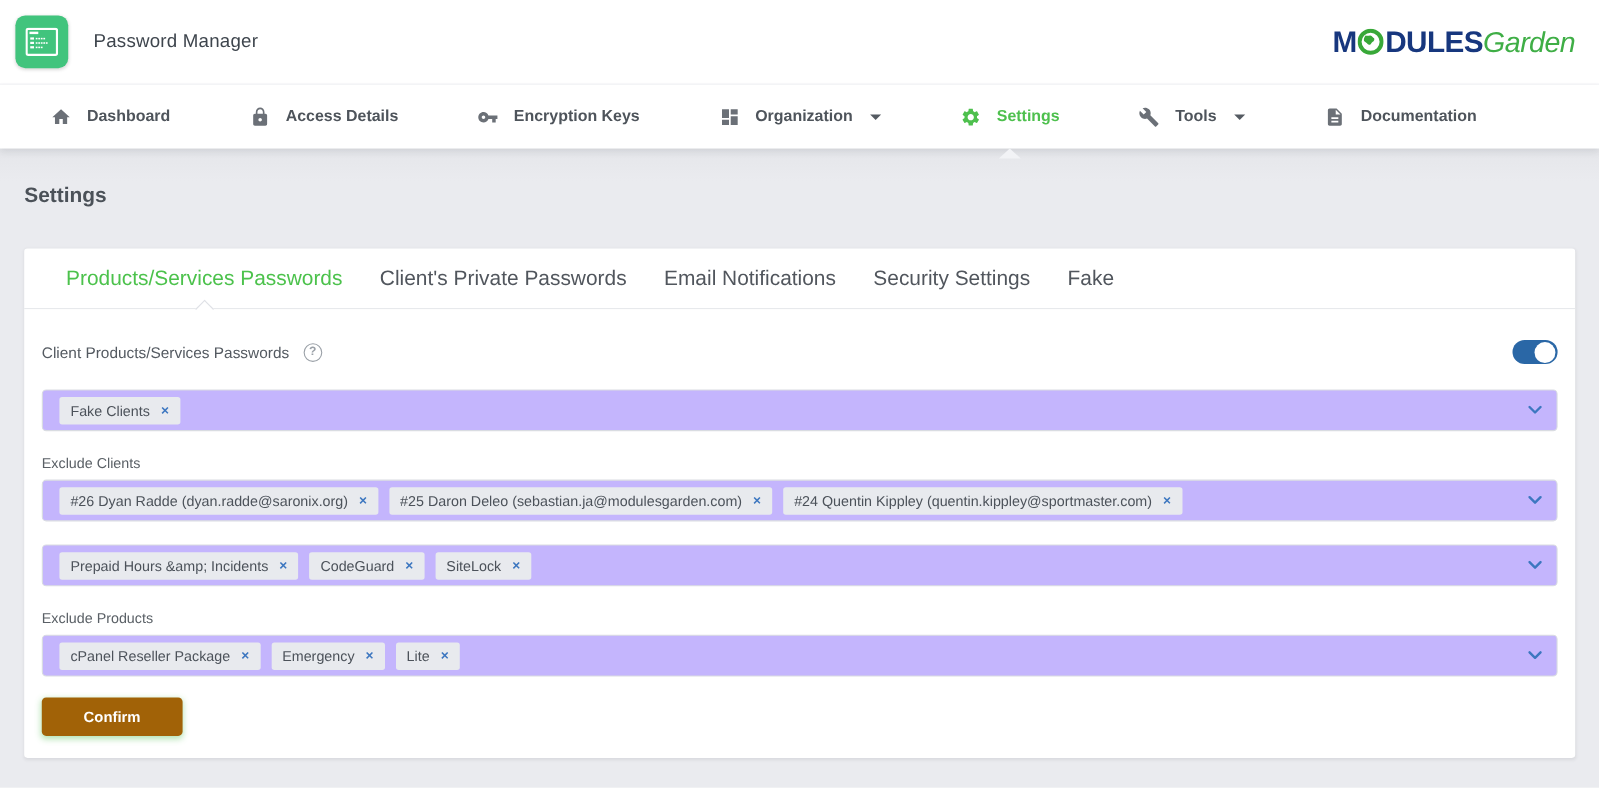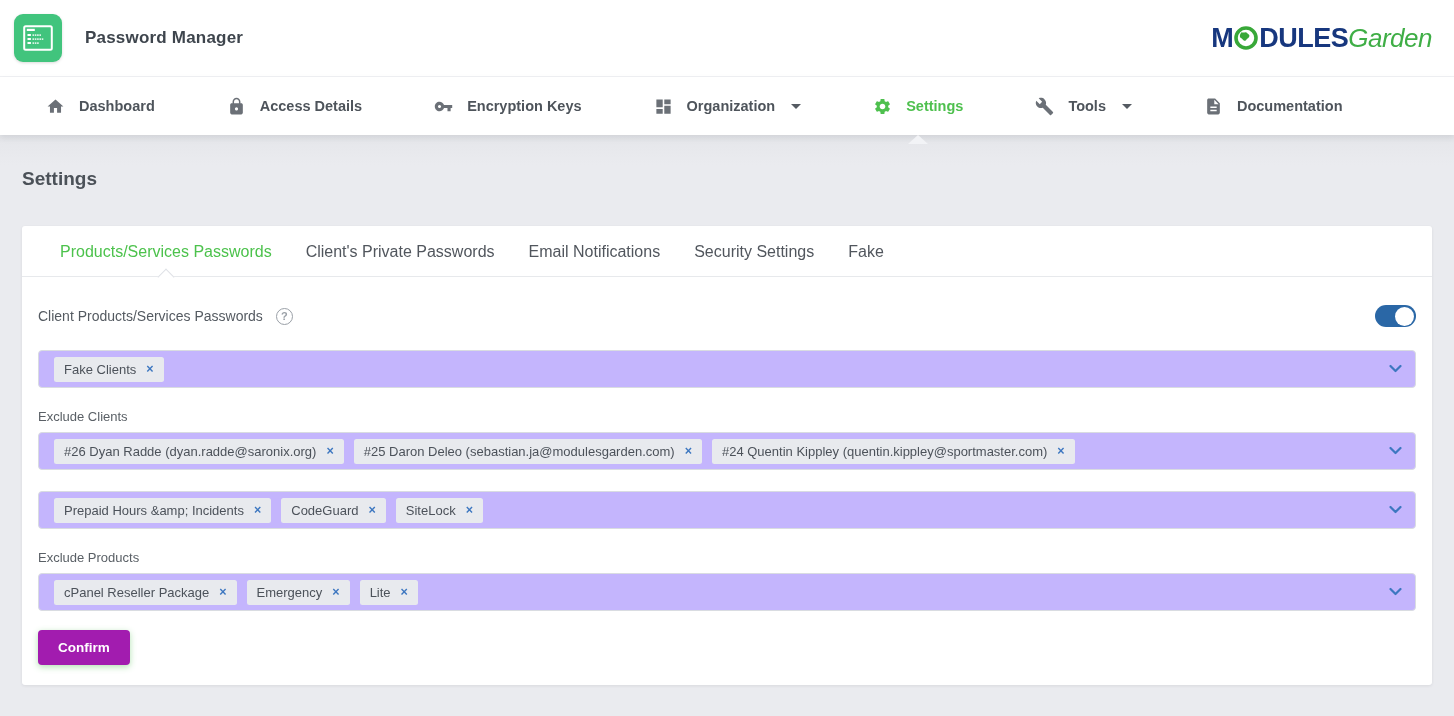--- a/index.html
+++ b/index.html
@@ -22,21 +22,21 @@
   .app-logo {
     width: 48px; height: 48px;
     background: #41c47d;
     border-radius: 9px;
     display: flex; align-items: center; justify-content: center;
     box-shadow: 0 1px 3px rgba(0,0,0,.15);
   }
   .app-title {
     margin-left: 23px;
     font-size: 17px;
-    font-weight: 700;
+    font-weight: 400;
     color: #3e454d;
     letter-spacing: .2px;
   }
   .brand {
     margin-left: auto;
     display: flex;
     align-items: center;
     font-size: 27px;
     letter-spacing: -0.5px;
     line-height: 1;
@@ -115,21 +115,21 @@
   }
 
   
   .tabs {
     display: flex;
     padding: 0 21px;
     border-bottom: 1px solid #e7e9ec;
   }
   .tab {
     padding: 17px 17px 15px;
-    font-size: 16px;
+    font-size: 19px;
     color: #51565d;
     cursor: pointer;
     position: relative;
     white-space: nowrap;
   }
   .tab.active { color: #4cc24c; }
   .tab.active .notch {
     position: absolute;
     left: 50%;
     bottom: -6.5px;
@@ -219,28 +219,28 @@
     position: absolute;
     right: 13px;
     top: 50%;
     transform: translateY(-50%);
     width: 13px; height: 9px;
     display: inline-flex;
   }
 
   .confirm-btn {
     margin-top: 19px;
-    background: #a21caf;
+    background: #a16207;
     border: none;
     border-radius: 4px;
     color: #ffffff;
     font-family: inherit;
     font-size: 13.5px;
     font-weight: 700;
-    padding: 10px 20px;
+    padding: 10px 38px;
     cursor: pointer;
     box-shadow: 0 2px 6px rgba(84,194,84,.45);
   }
 </style>
 </head>
 <body>
 
 <header class="app-header">
   <div class="app-logo">
     <svg width="30" height="26" viewBox="0 0 30 26">

